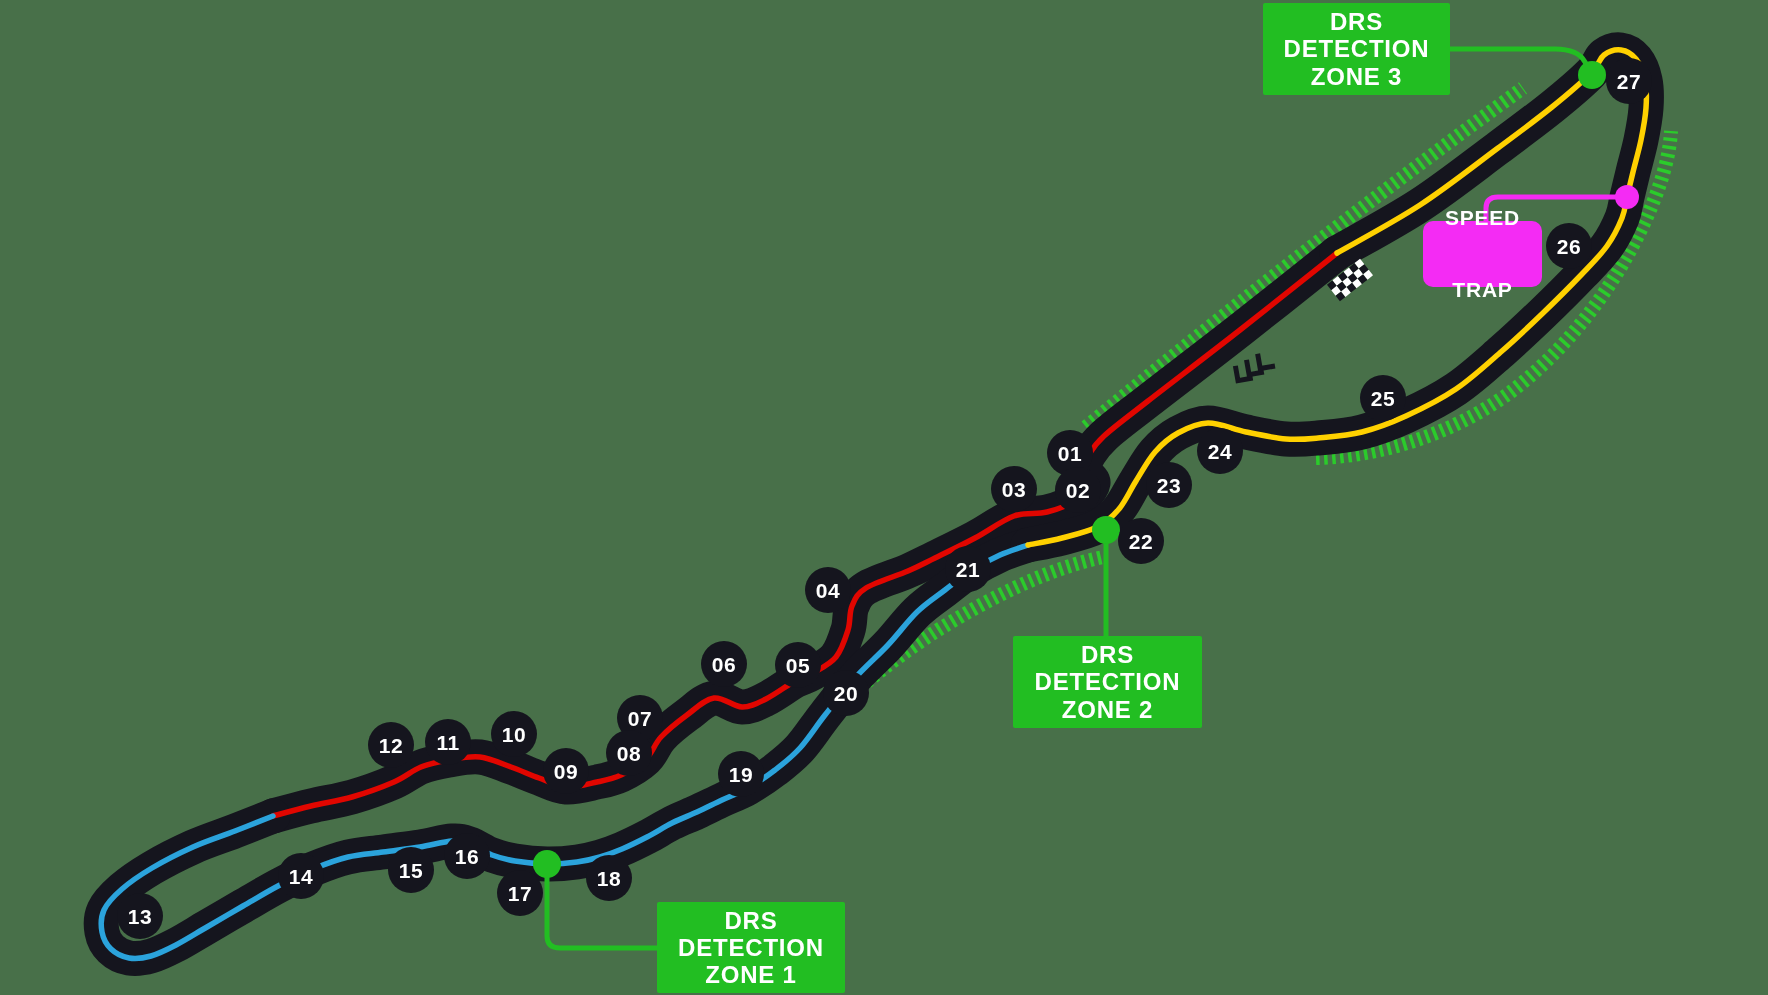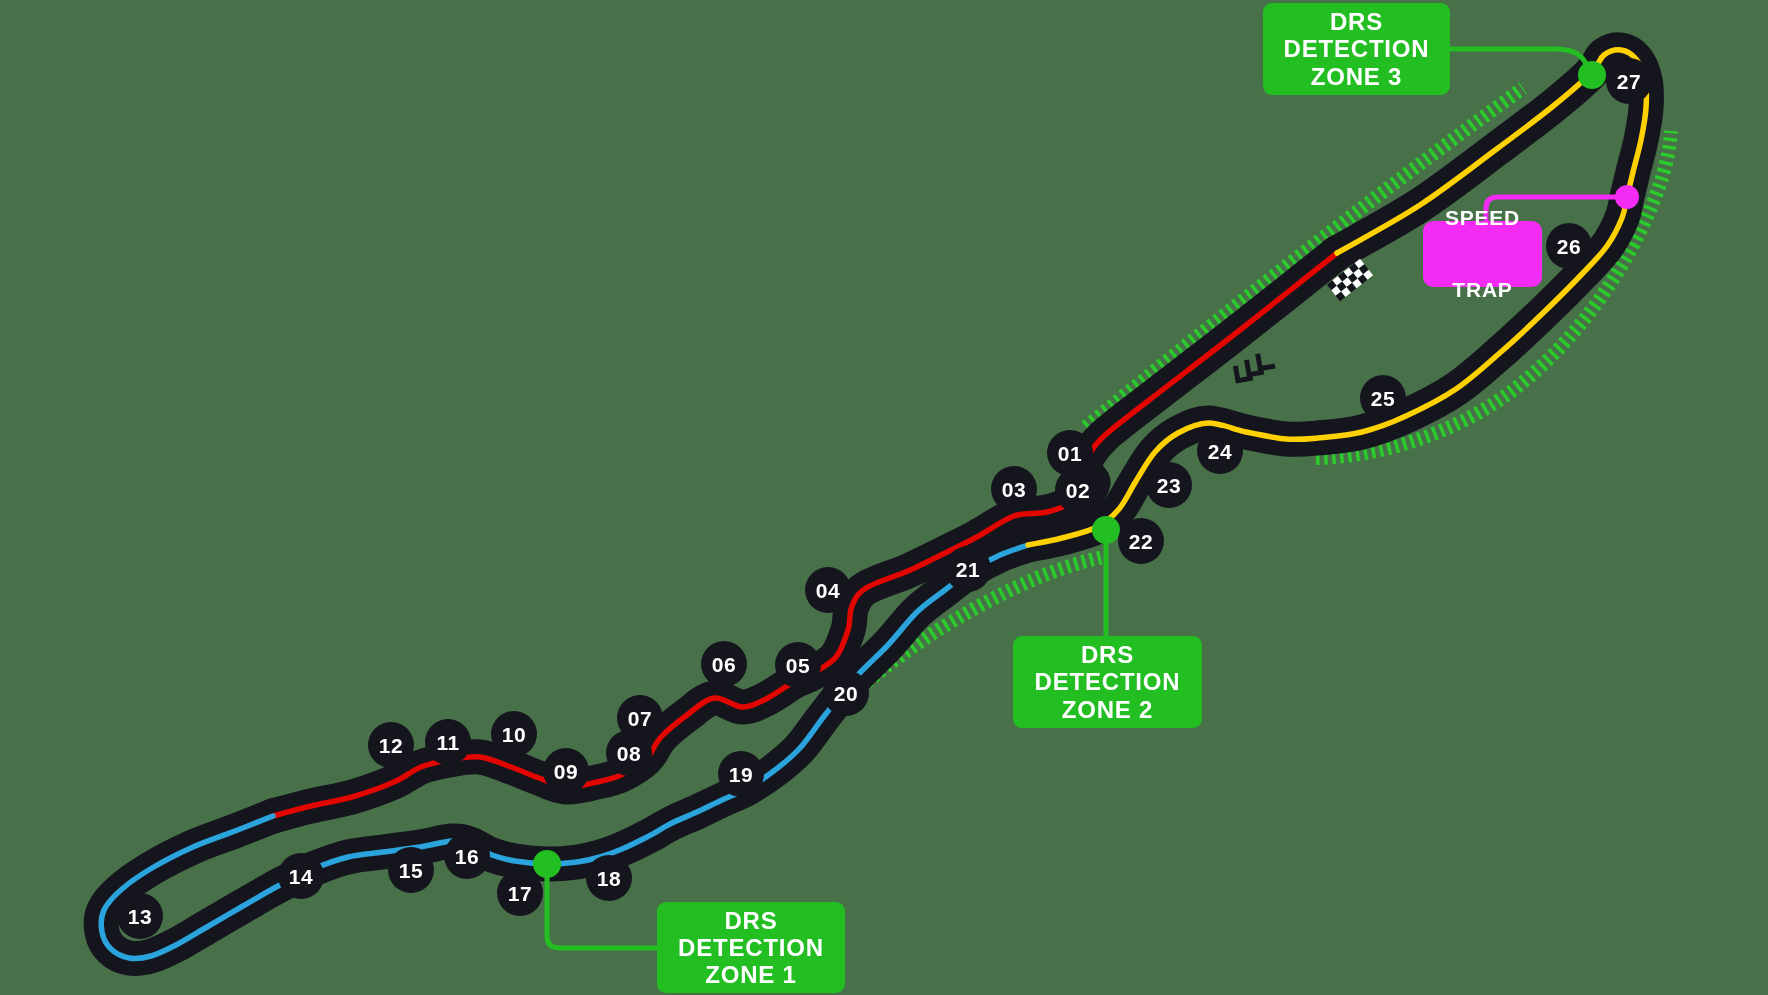--- a/index.html
+++ b/index.html
@@ -6,21 +6,21 @@
   .stage{
     position:relative;
     width:1768px;height:995px;
     overflow:hidden;
     font-family:"Liberation Sans",sans-serif;
     background:var(--bg,#487049);
   }
   svg{position:absolute;left:0;top:0;}
   .label-box{
     position:absolute;
-    border-radius:9px;
+    border-radius:2px;
     display:flex;flex-direction:column;justify-content:center;align-items:center;
     color:#fff;font-weight:bold;text-transform:uppercase;
     letter-spacing:.8px;line-height:1.13;font-size:24px;
     text-align:center;
     background:var(--green,#22BE22);
   }
   .label-box.magenta{background:var(--magenta,#F42BF4);font-size:21px;border-radius:10px;gap:48px;}
   .turn-text{
     font-family:"Liberation Sans",sans-serif;
     font-weight:bold;fill:#fff;letter-spacing:.5px;

